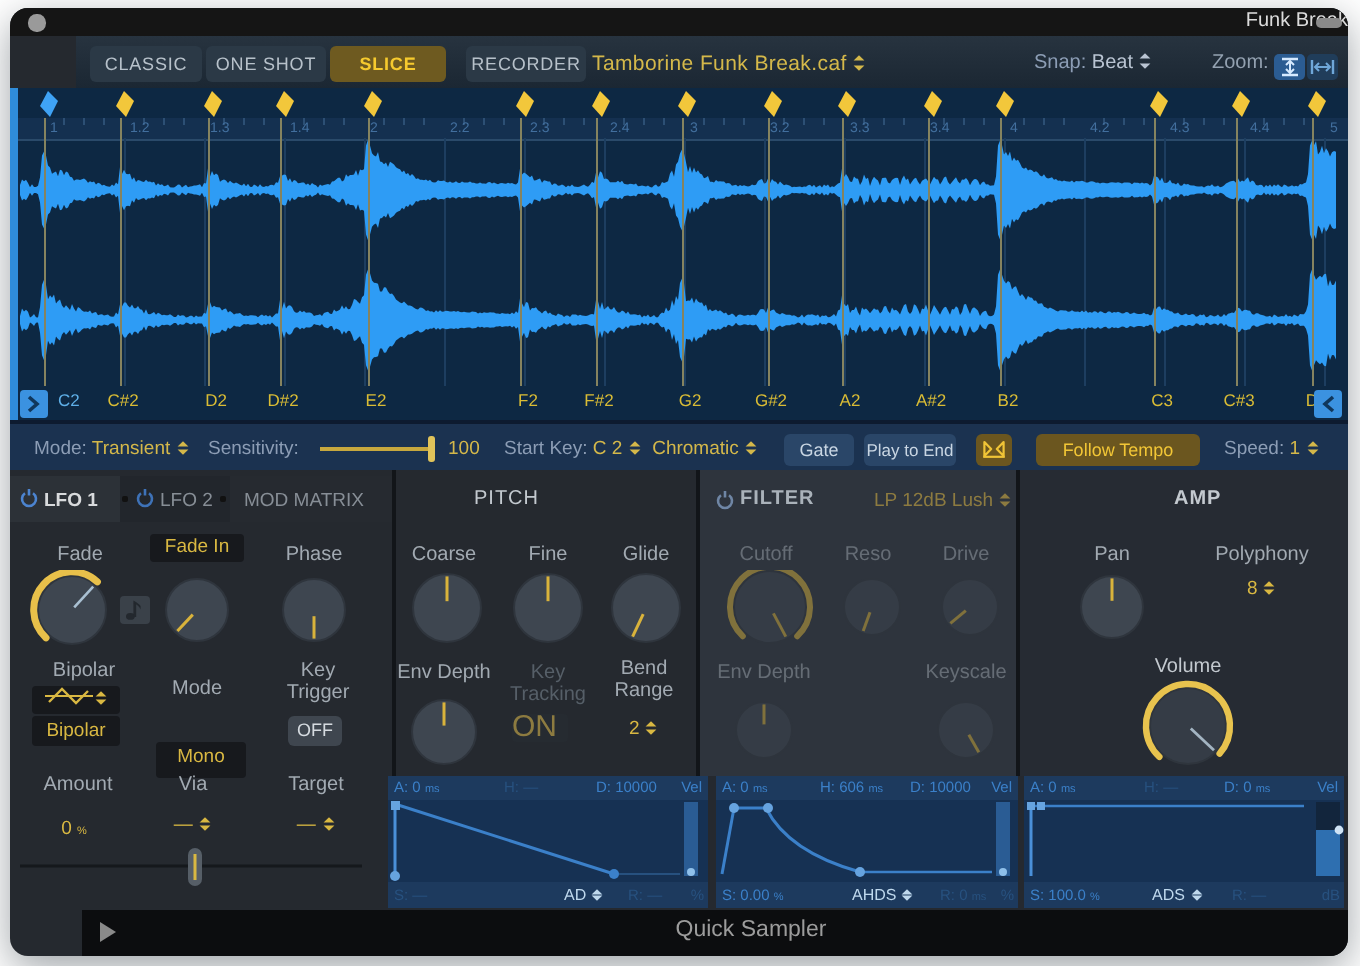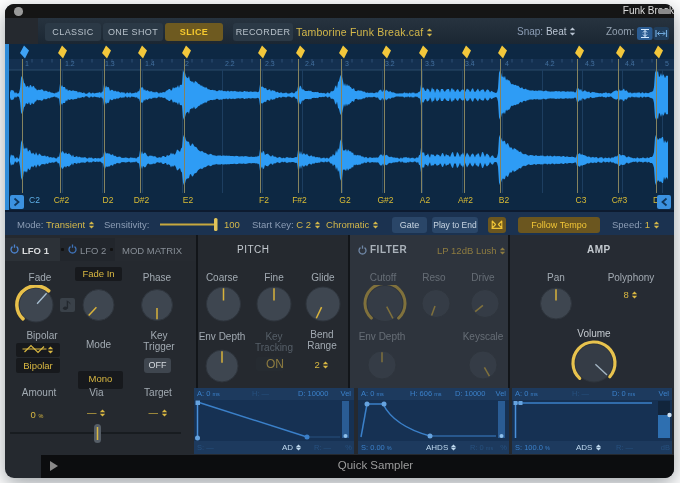--- a/index.html
+++ b/index.html
@@ -321,21 +321,21 @@
       <circle cx="76" cy="19" r="17" fill="#3e4650" stroke="#2f353d" stroke-width="1"></circle>
         <line x1="76.0" y1="15.6" x2="76.0" y2="3.2" stroke="#d9b33b" stroke-width="1.5"></line>
       <circle cx="125" cy="19" r="17" fill="#3e4650" stroke="#2f353d" stroke-width="1"></circle>
         <line x1="123.6" y1="22.1" x2="118.3" y2="33.3" stroke="#d9b33b" stroke-width="1.5"></line>
       <circle cx="24" cy="81" r="16" fill="#3e4650" stroke="#2f353d" stroke-width="1"></circle>
         <line x1="24.0" y1="77.8" x2="24.0" y2="66.2" stroke="#d9b33b" stroke-width="1.5"></line>
     </svg>
     <div class="plabel" style="left:187px;top:96px;width:60px">Env Depth</div>
     <div class="plabel" style="left:247px;top:96px;width:44px;color:#565f68">Key<br>Tracking</div>
     <div class="plabel" style="left:295px;top:94px;width:44px">Bend<br>Range</div>
-    <div class="abs" style="left:251px;top:122px;width:28px;height:14px;background:#262b31;border-radius:2px;color:#8d7b40;font-size:12px;text-align:right;line-height:14px">ON</div>
+    <div class="abs" style="left:251px;top:122px;width:28px;height:14px;background:#262b31;border-radius:2px;color:#8d7b40;font-size:15px;text-align:left;line-height:14px">ON</div>
     <div class="pyellow" style="left:295px;top:124px;width:44px">2 <svg width="7" height="8" style="vertical-align:-1px">
           <path d="M0.8 3.2 L3.5 0.6 L6.2 3.2 Z" fill="#d9b842"></path>
           <path d="M0.8 4.8 L3.5 7.4 L6.2 4.8 Z" fill="#d9b842"></path>
         </svg></div>
 
     <svg style="position:absolute;left:353px;top:10px" width="10" height="11">
         <path d="M 6.51 2.63 A 3.5 3.5 0 1 1 2.49 2.63" fill="none" stroke="#6f86a5" stroke-width="1.3"></path>
         <line x1="4.5" y1="0.5" x2="4.5" y2="3.75" stroke="#6f86a5" stroke-width="1.3"></line>
       </svg>
     <div class="abs" style="left:365px;top:9px;font-size:10px;color:#aab2ba;letter-spacing:.5px;font-weight:bold">FILTER</div>

